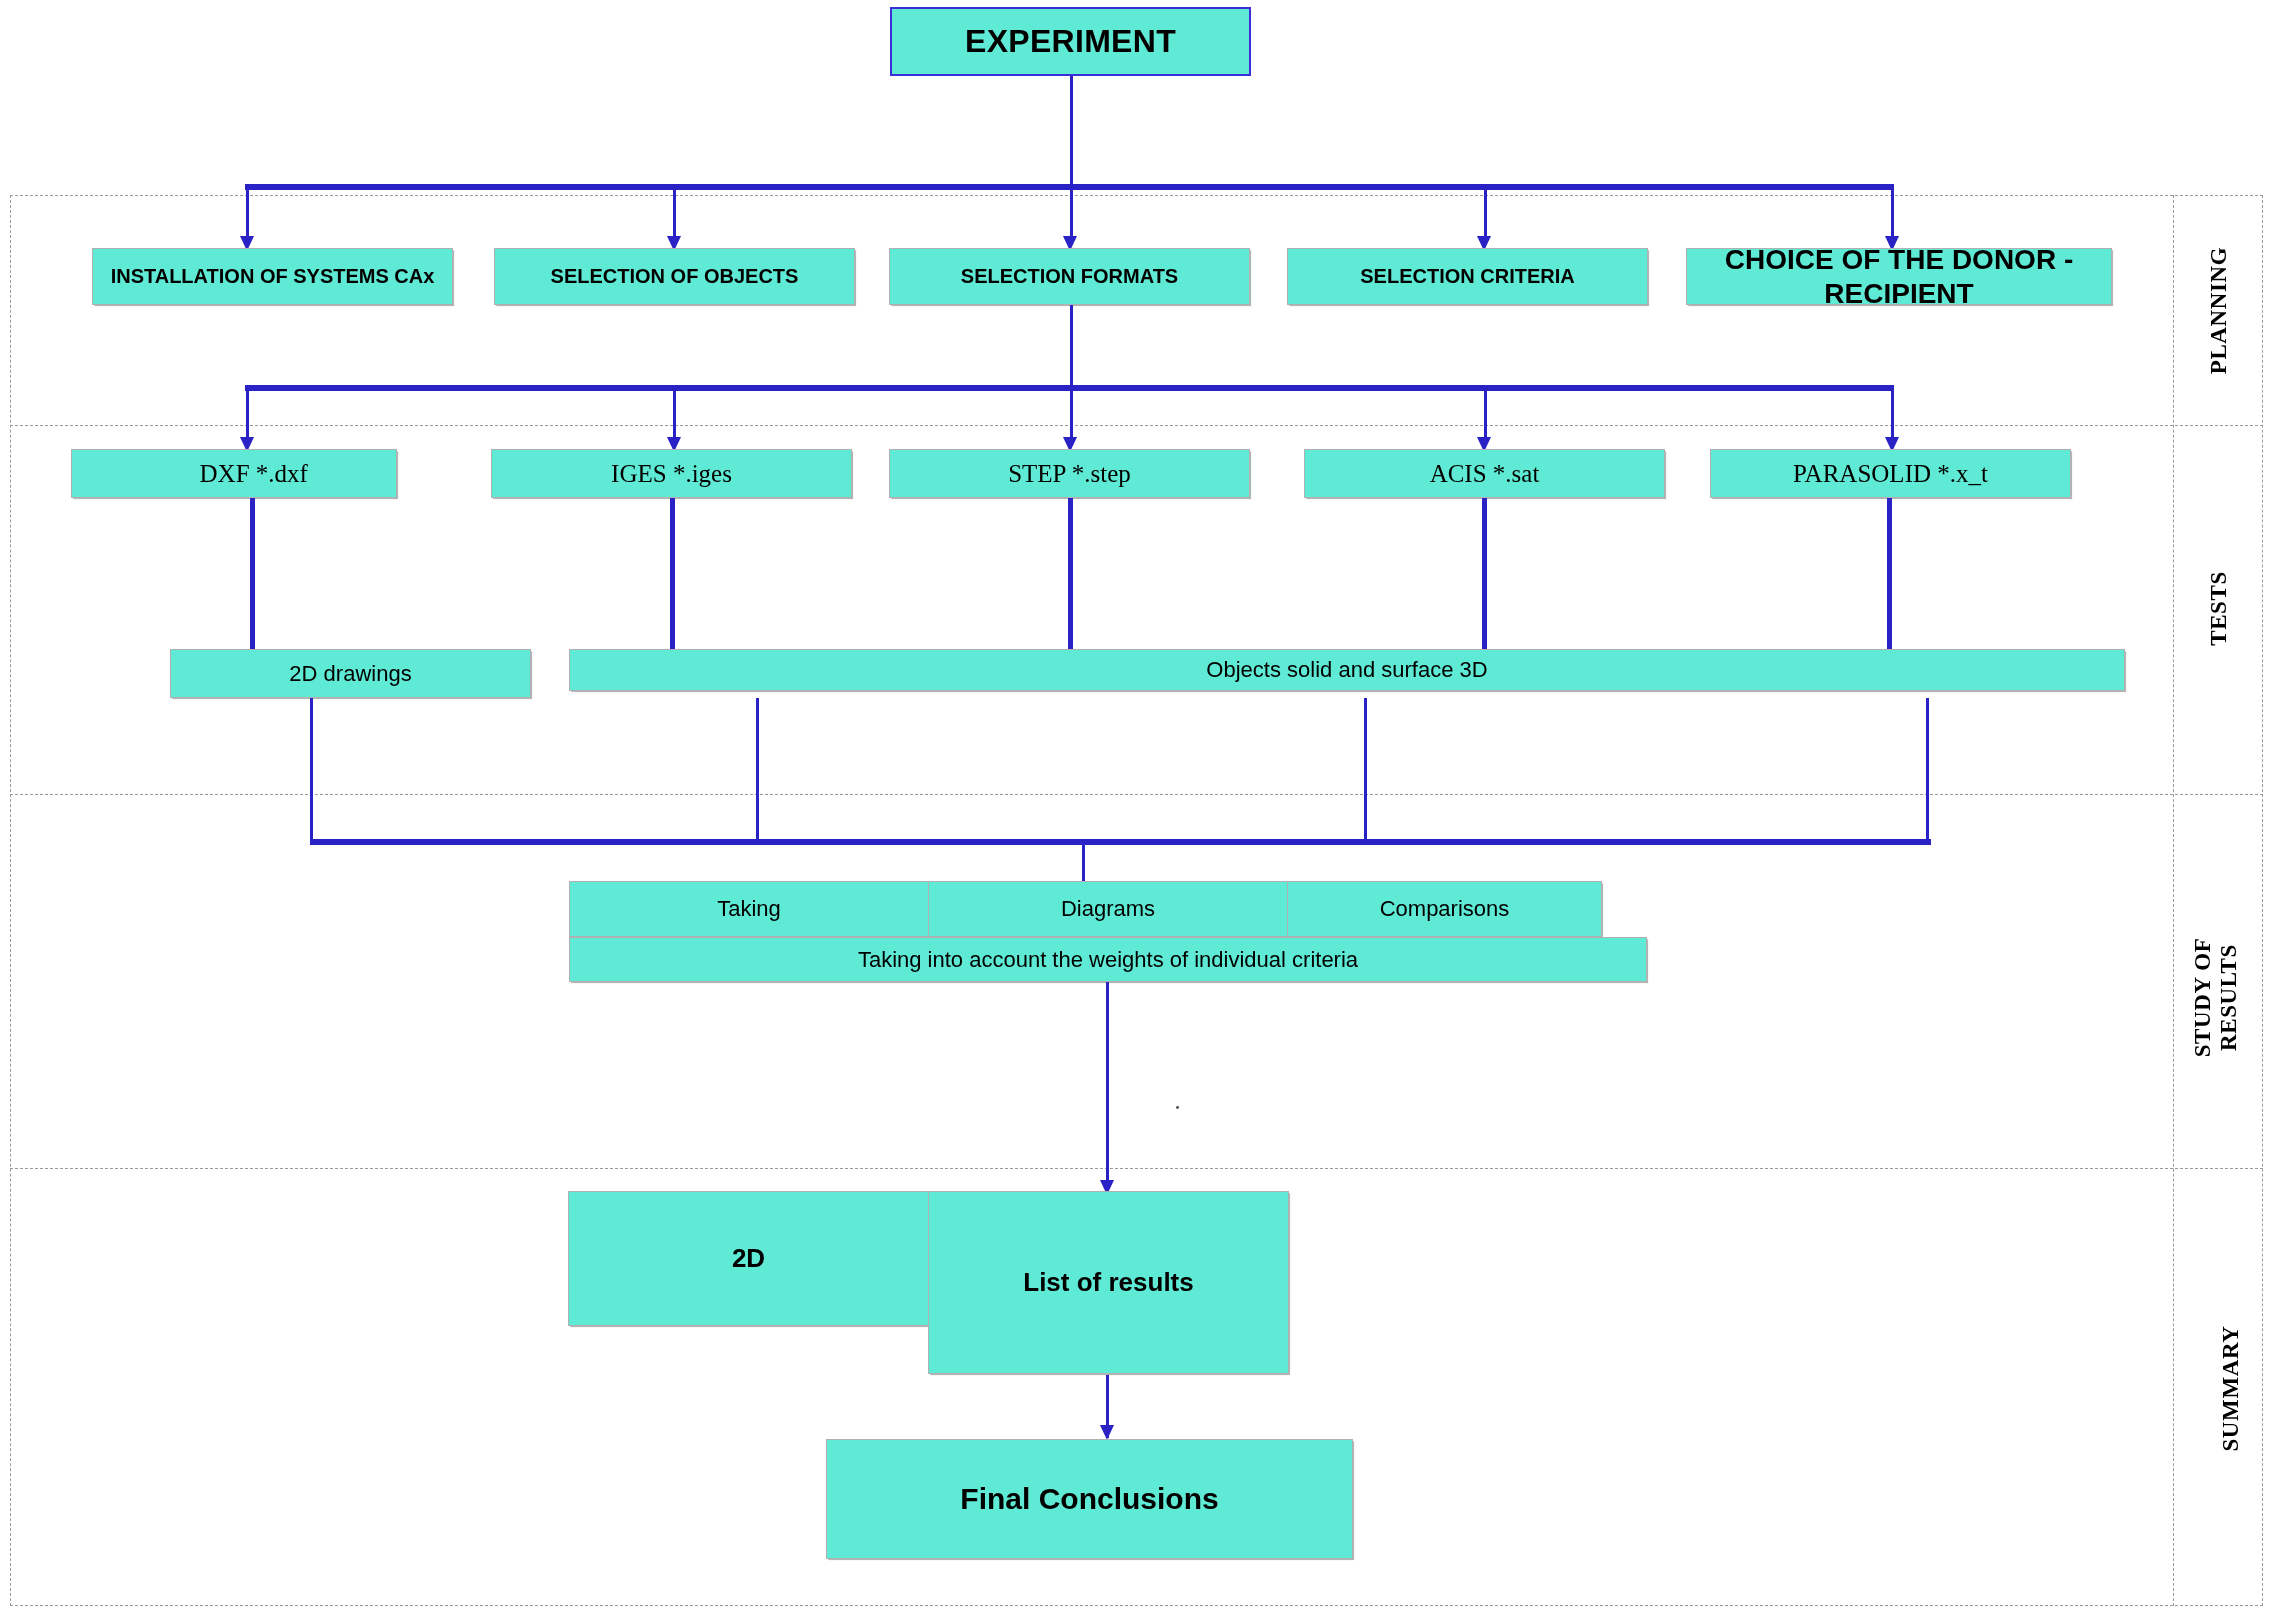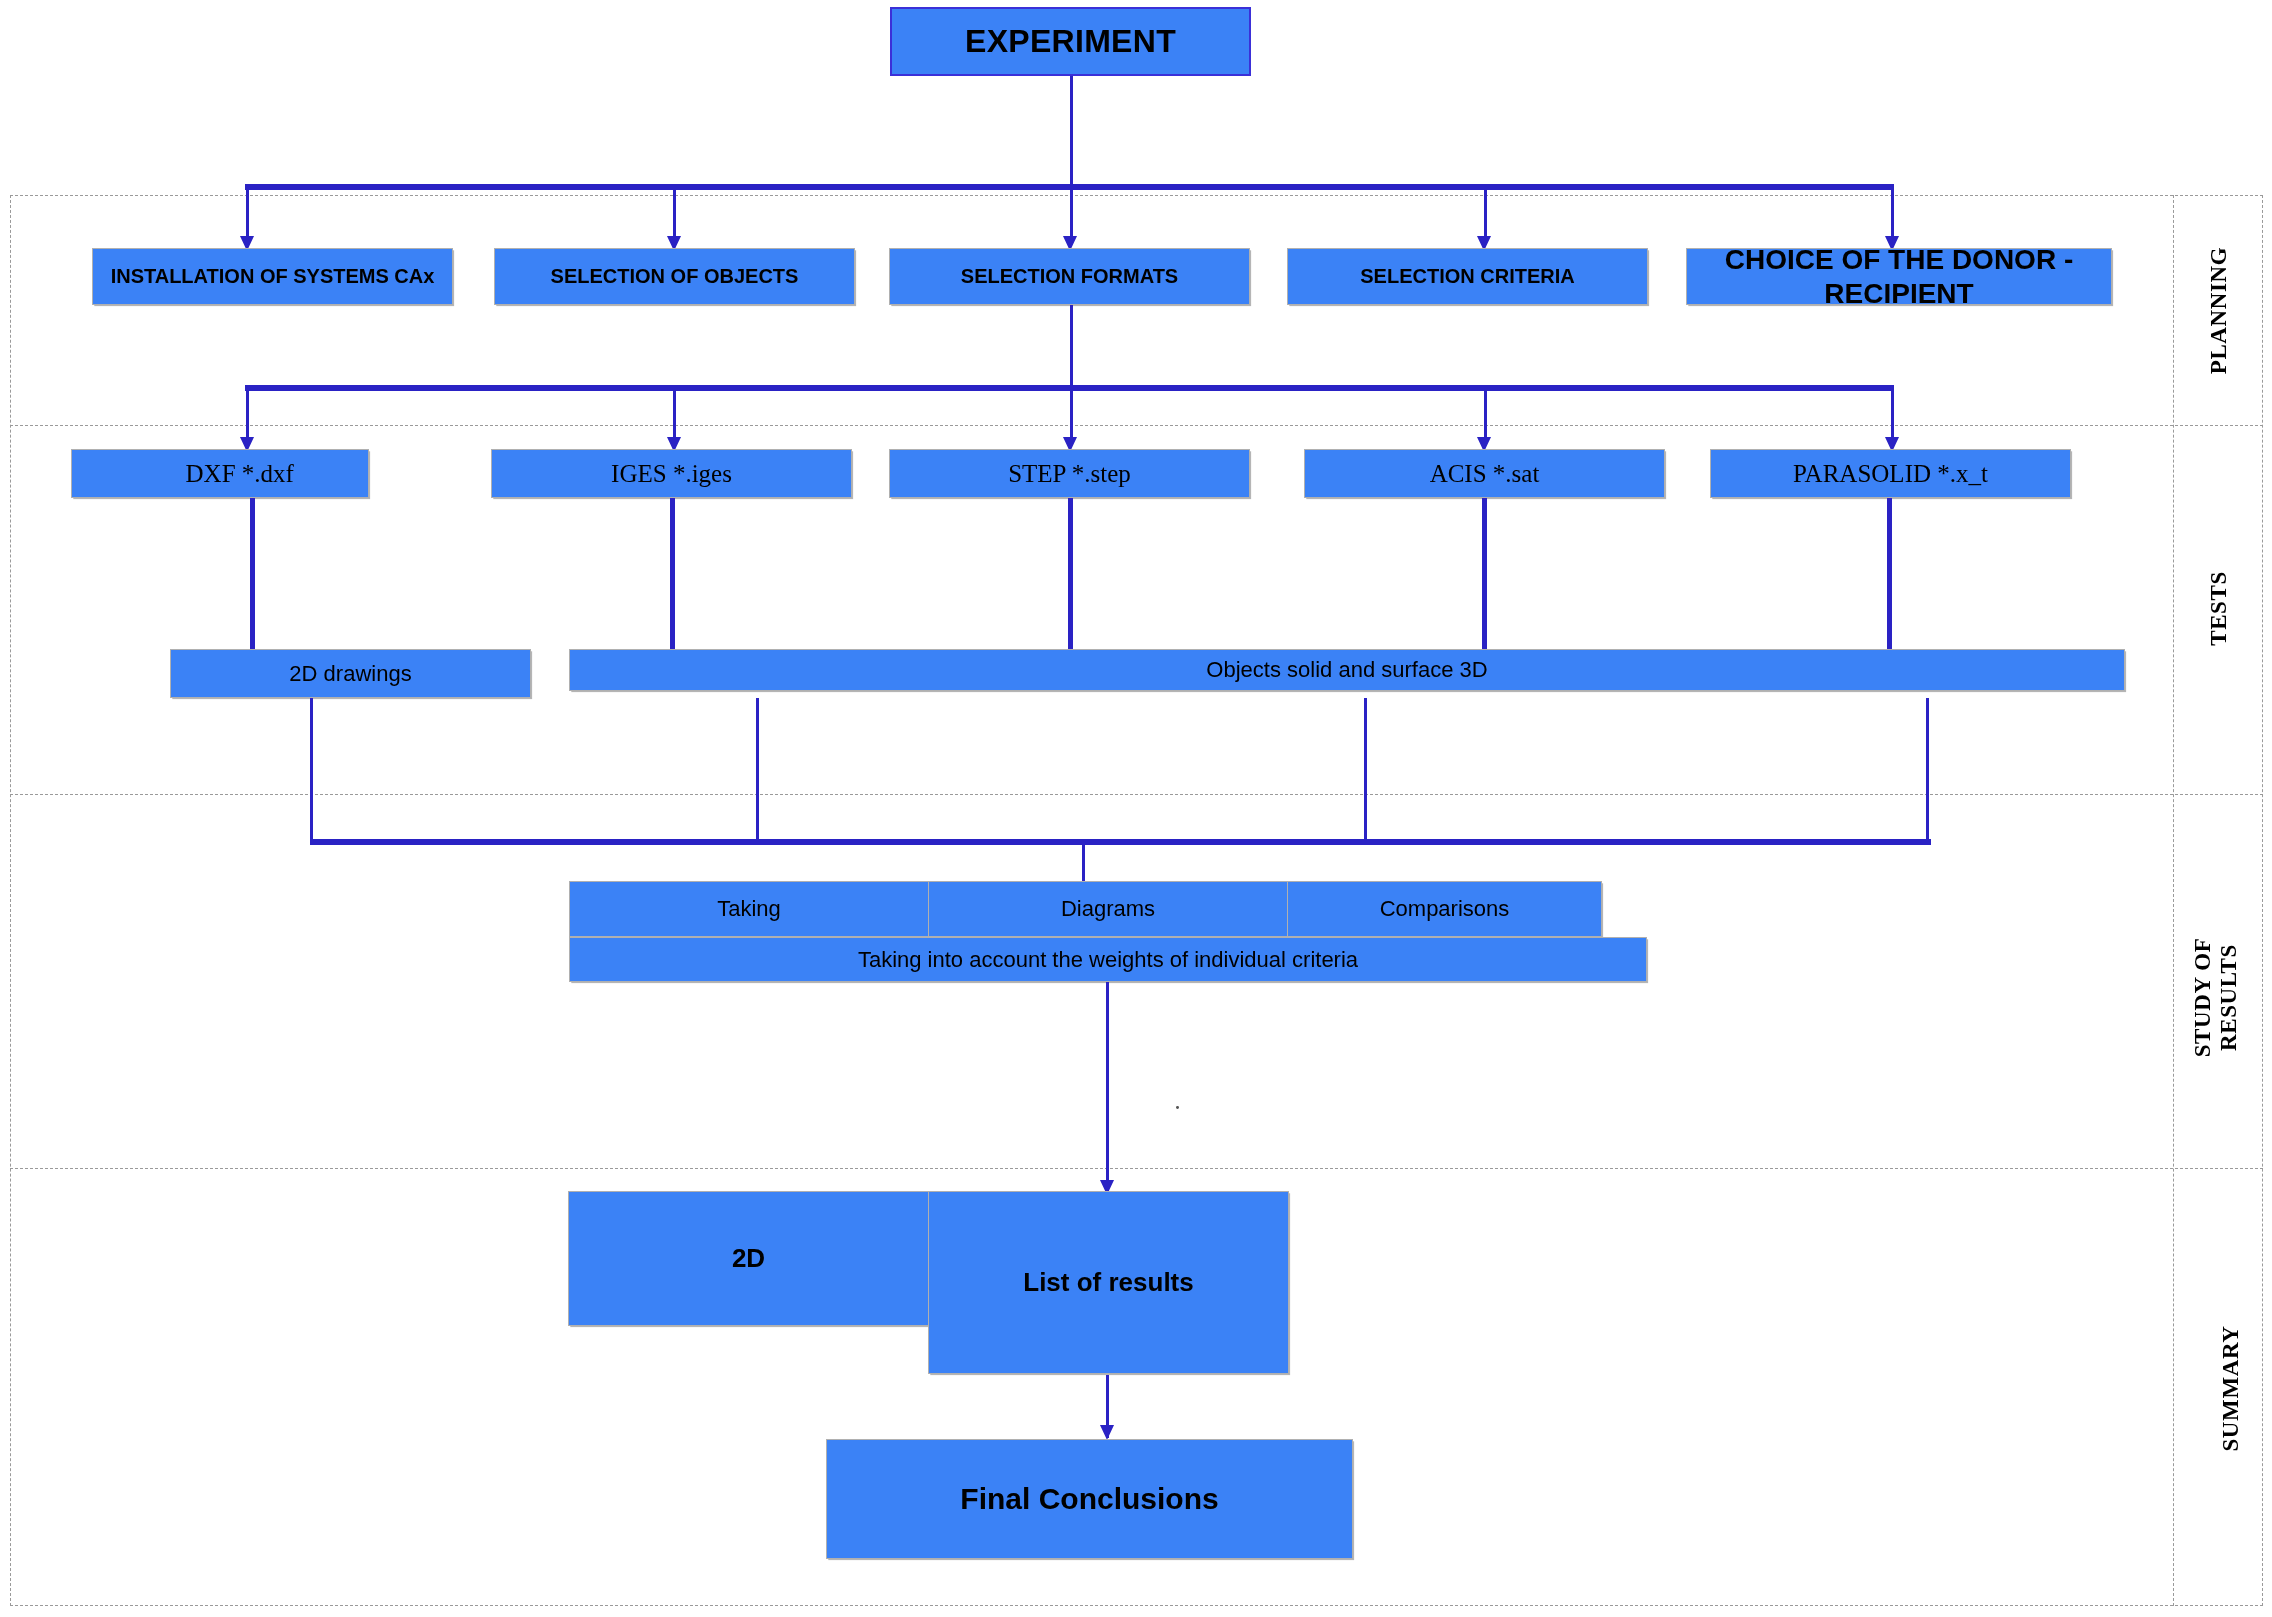--- a/index.html
+++ b/index.html
@@ -23,21 +23,21 @@
   .divider{
     position:absolute;
     height:0;
     border-top:1.7px dashed #9a9a9a;
   }
 
   
   .box{
     position:absolute;
     box-sizing:border-box;
-    background:#3b82f6;
+    background:#5eead4;
     border:1.1px solid #b0b0b0;
     box-shadow:1.7px 1.7px 0 -0.6px rgba(120,120,120,.55);
     display:flex;
     align-items:center;
     justify-content:center;
     text-align:center;
     color:#000000;
     line-height:1.18;
     padding:1.1px 4.6px;
   }
@@ -151,21 +151,21 @@
 
   <div class="vline" style="left:1070px;top:390px;width:2.9px;height:50px;"></div>
   <div class="arrow" style="left:1063px;top:437px;"></div>
 
   <div class="vline" style="left:1484px;top:390px;width:2.9px;height:50px;"></div>
   <div class="arrow" style="left:1477px;top:437px;"></div>
 
   <div class="vline" style="left:1891px;top:390px;width:2.9px;height:50px;"></div>
   <div class="arrow" style="left:1885px;top:437px;"></div>
 
-  <div class="box serif" style="left:71px;top:449px;width:298px;height:49px;font-size:25px;padding-left:44px;">DXF *.dxf</div>
+  <div class="box serif" style="left:71px;top:449px;width:326px;height:49px;font-size:25px;padding-left:44px;">DXF *.dxf</div>
 
   <div class="box serif" style="left:491px;top:449px;width:361px;height:49px;font-size:25px;">IGES *.iges</div>
 
   <div class="box serif" style="left:889px;top:449px;width:361px;height:49px;font-size:25px;">STEP *.step</div>
 
   <div class="box serif" style="left:1304px;top:449px;width:361px;height:49px;font-size:25px;">ACIS *.sat</div>
 
   <div class="box serif" style="left:1710px;top:449px;width:361px;height:49px;font-size:25px;">PARASOLID *.x_t</div>
 
   <div class="vline thick" style="left:250px;top:498px;width:5.2px;height:151px;"></div>

